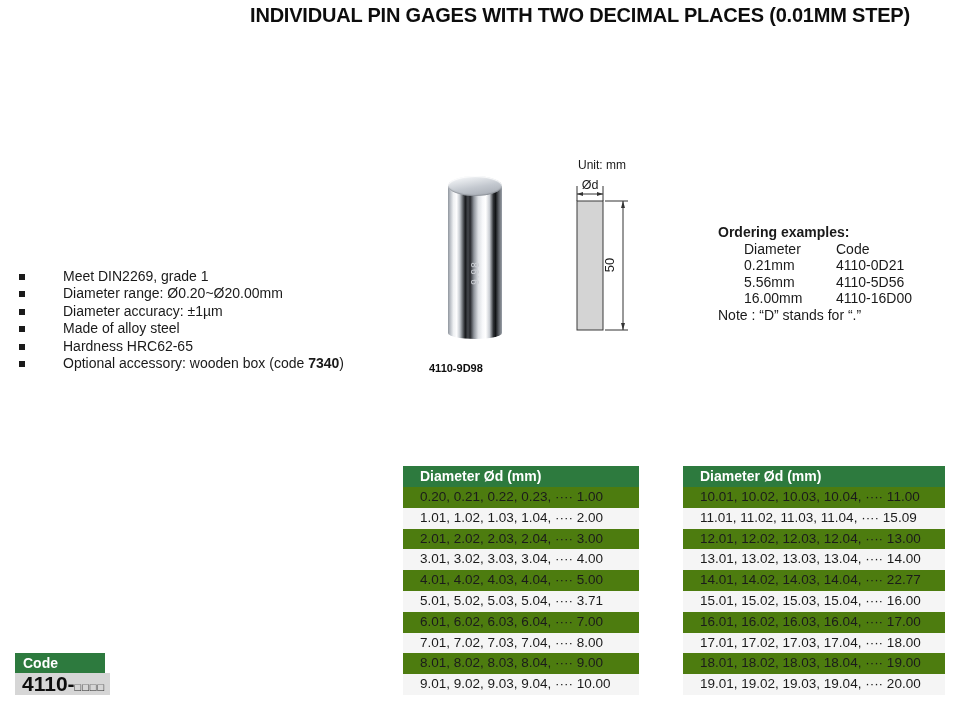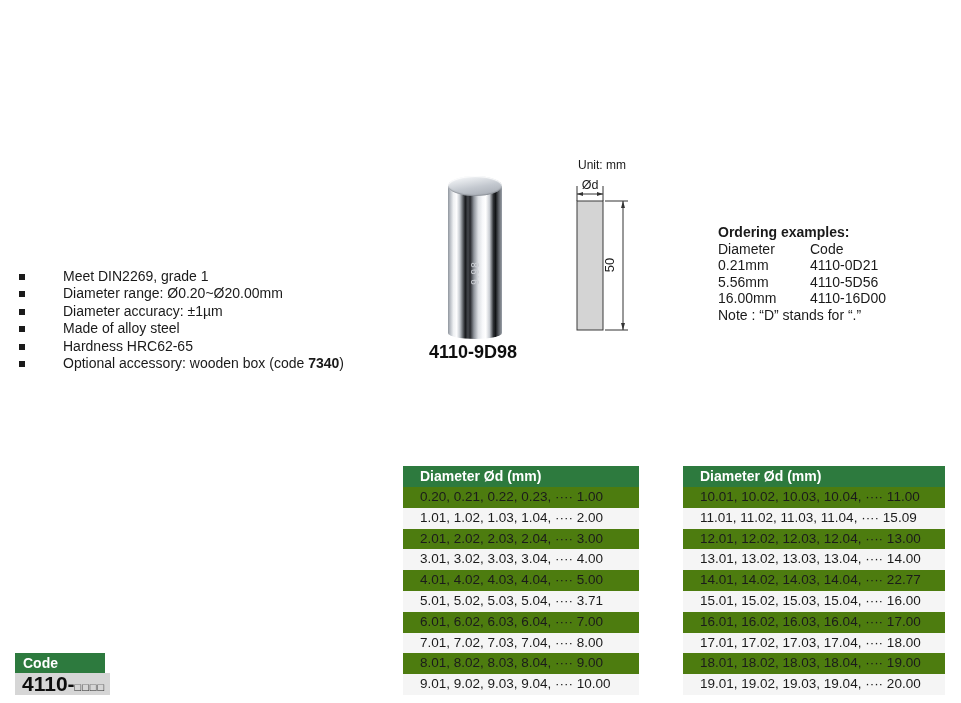--- a/index.html
+++ b/index.html
@@ -24,30 +24,30 @@
              z-index:2; }
   .pin-body { position:absolute; top:10px; left:0; width:54px; height:153px;
               border-radius:0 0 27px 27px / 0 0 6px 6px;
               background:linear-gradient(90deg,
                 #8f959d 0%, #b9bec5 4%, #eef0f2 10%, #fdfdfe 16%, #c4c9cf 22%,
                 #585c61 28%, #17191c 32%, #45484d 37%, #26282c 41%, #90959c 48%,
                 #dde0e4 56%, #f7f8fa 64%, #ffffff 70%, #c8ccd2 77%, #2e3135 84%,
                 #121416 88%, #5c6066 94%, #9aa0a8 100%); }
   .pin-engraving { position:absolute; left:50%; top:57%; transform:translate(-50%,-50%) rotate(-90deg);
                    font-size:10px; letter-spacing:1px; color:#cdd0d5; z-index:3; }
-  .pin-label { position:absolute; left:429px; top:342px; font-size:18px; font-weight:bold; color:#0d0d0d; }
+  .pin-label { position:absolute; left:429px; top:362px; font-size:11px; font-weight:bold; color:#0d0d0d; }
 
   
   .diagram { position:absolute; left:570px; top:155px; }
   .diagram text { font-family:"Liberation Sans", sans-serif; fill:#1a1a1a; }
 
   
   .ordering { position:absolute; left:718px; top:224px; font-size:14px; line-height:16.6px; color:#1a1a1a; }
   .ordering-title { font-weight:bold; }
-  .ord-row { display:flex; white-space:nowrap; }
+  .ord-row { display:flex; white-space:nowrap;margin-left:26px; }
   .ord-col1 { width:92px; flex:0 0 92px; }
   .ordering-note { white-space:nowrap; }
 
   
   .dia-table { position:absolute; top:466px; }
   .dia-table.t1 { left:403px; width:236px; }
   .dia-table.t2 { left:683px; width:262px; }
   .dia-header { height:21px; line-height:21px; background:#2d7a3e; color:#ffffff;
                 font-weight:bold; font-size:14px; padding-left:17px; white-space:nowrap; }
   .dia-row { height:20.8px; line-height:20.8px; font-size:13.5px; color:#1b1b1b;
@@ -62,20 +62,21 @@
   .code-row { width:95px; height:22px; line-height:22px; background:#d6d6d6;
               padding-left:7px; white-space:nowrap; }
   .code-prefix { font-weight:bold; font-size:21px; color:#0d0d0d; }
   .code-placeholder { font-size:11px; letter-spacing:1px; color:#222; }
 </style>
 </head>
 <body>
 
 <div id="page">
 
+  <div class="page-title">INDIVIDUAL PIN GAGES WITH TWO DECIMAL PLACES (0.01MM STEP)</div>
 
   <div class="features" id="features-list">
       <div class="feature-item">
         <span class="bullet-sq"></span>
         <span><span>Meet DIN2269, grade 1</span></span>
       </div>
       <div class="feature-item">
         <span class="bullet-sq"></span>
         <span><span>Diameter range: Ø0.20~Ø20.00mm</span></span>
       </div>

